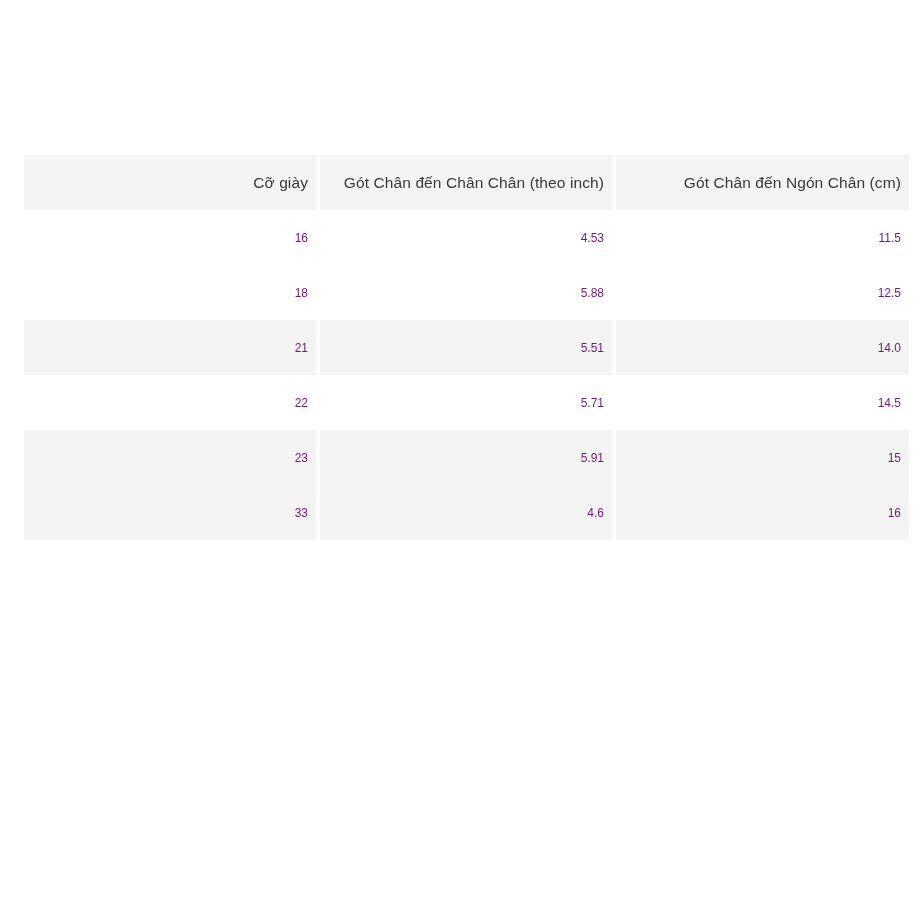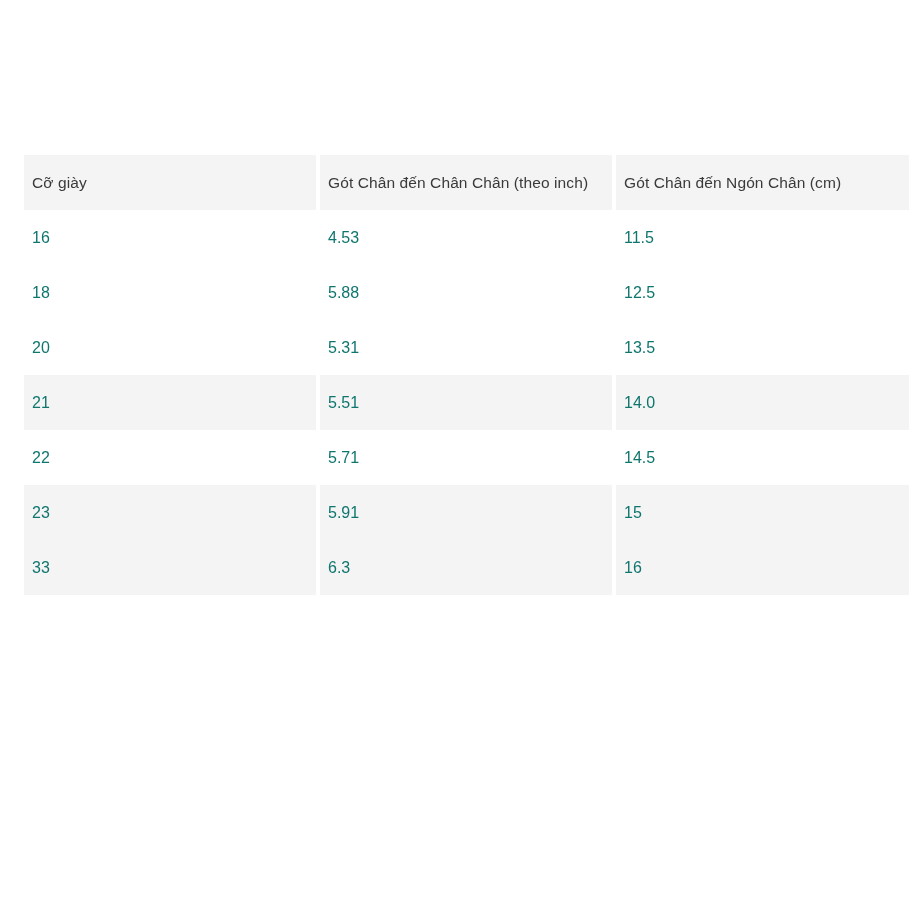--- a/index.html
+++ b/index.html
@@ -34,33 +34,33 @@
   table.size-table col.col-size      { width: 292px; }
   table.size-table col.col-inch      { width: 292px; }
   table.size-table col.col-cm        { width: 293px; }
 
   thead th {
     background: #f4f4f4;
     height: 55px;
     font-size: 15.5px;
     font-weight: 400;
     color: #3a3a3a;
-    text-align: left;
+    text-align: right;
     vertical-align: middle;
     padding: 0 8px;
     letter-spacing: 0.1px;
     white-space: nowrap;
   }
 
   tbody td {
     height: 55px;
-    font-size: 16px;
+    font-size: 12px;
     font-weight: 400;
-    color: #0f766e;
-    text-align: left;
+    color: #701a75;
+    text-align: right;
     vertical-align: middle;
     padding: 0 8px;
     background: #ffffff;
   }
 
   tbody tr.striped td {
     background: #f4f4f4;
   }
 </style>
 </head>
@@ -84,40 +84,35 @@
       <tr>
         <td>16</td>
         <td>4.53</td>
         <td>11.5</td>
       </tr>
       <tr>
         <td>18</td>
         <td>5.88</td>
         <td>12.5</td>
       </tr>
-      <tr>
-        <td>20</td>
-        <td>5.31</td>
-        <td>13.5</td>
-      </tr>
       <tr class="striped">
         <td>21</td>
         <td>5.51</td>
         <td>14.0</td>
       </tr>
       <tr>
         <td>22</td>
         <td>5.71</td>
         <td>14.5</td>
       </tr>
       <tr class="striped">
         <td>23</td>
         <td>5.91</td>
         <td>15</td>
       </tr>
       <tr class="striped">
         <td>33</td>
-        <td>6.3</td>
+        <td>4.6</td>
         <td>16</td>
       </tr>
     </tbody>
   </table>
 </div>
 
 </body></html>

